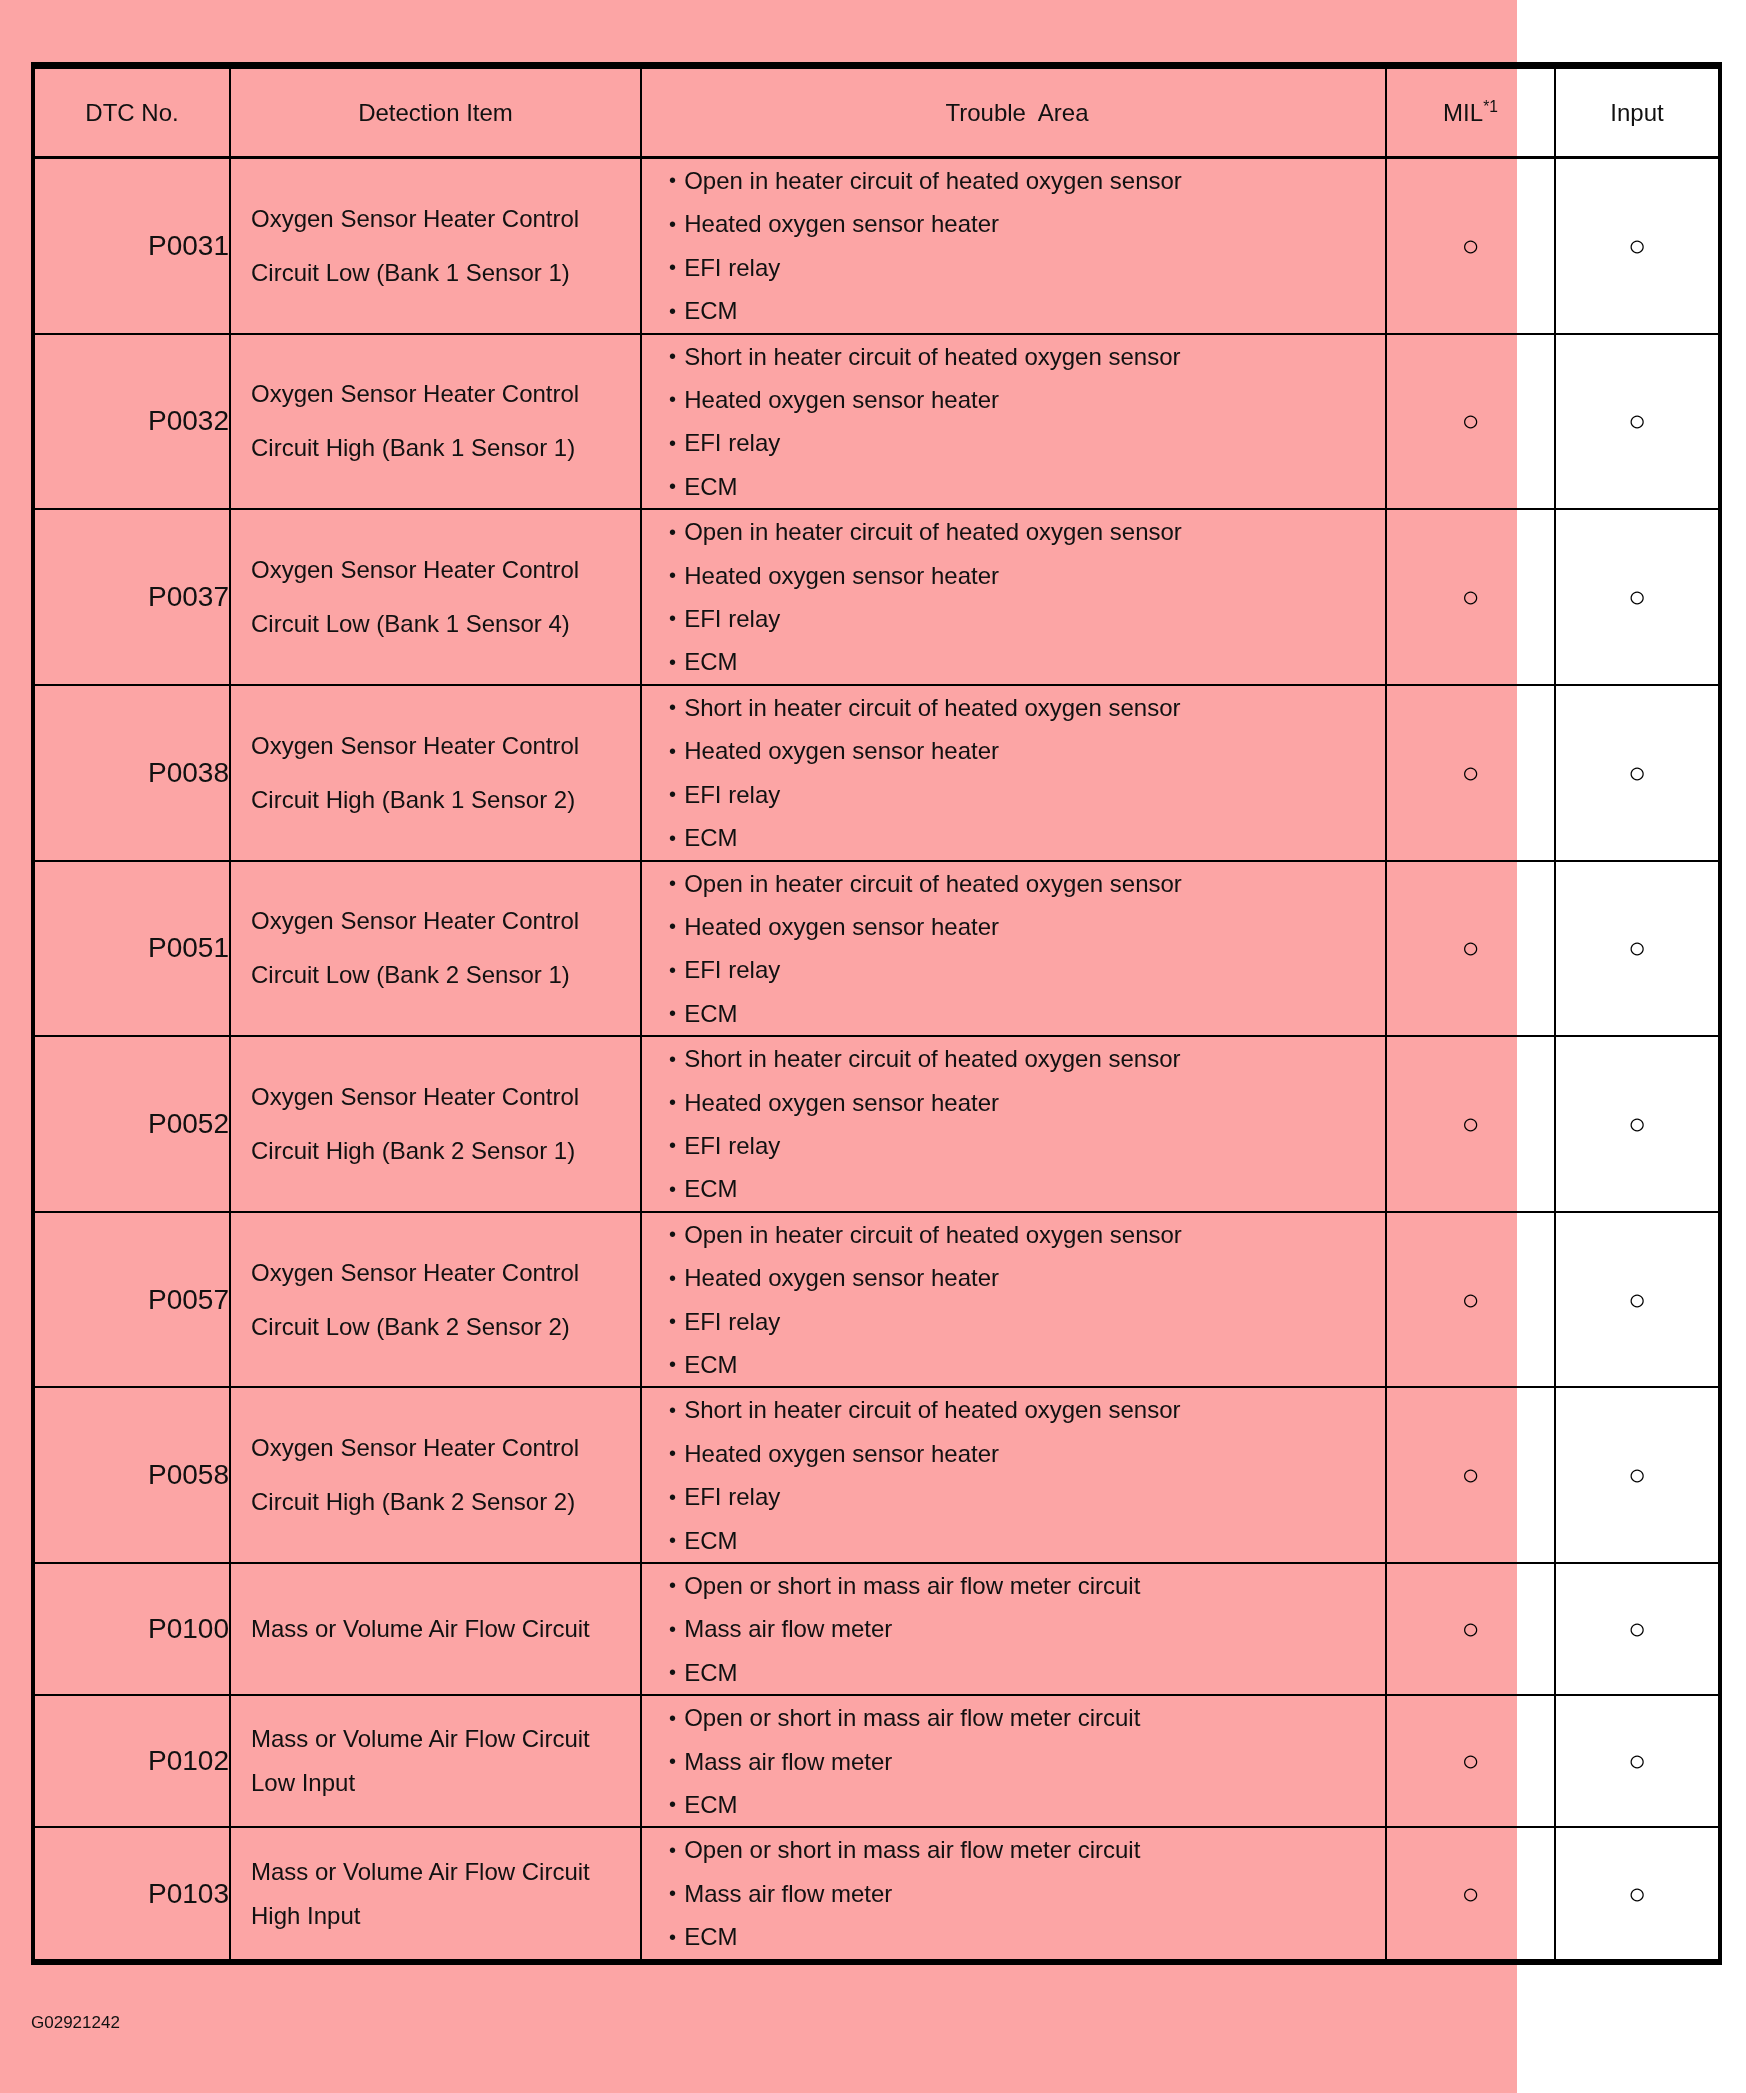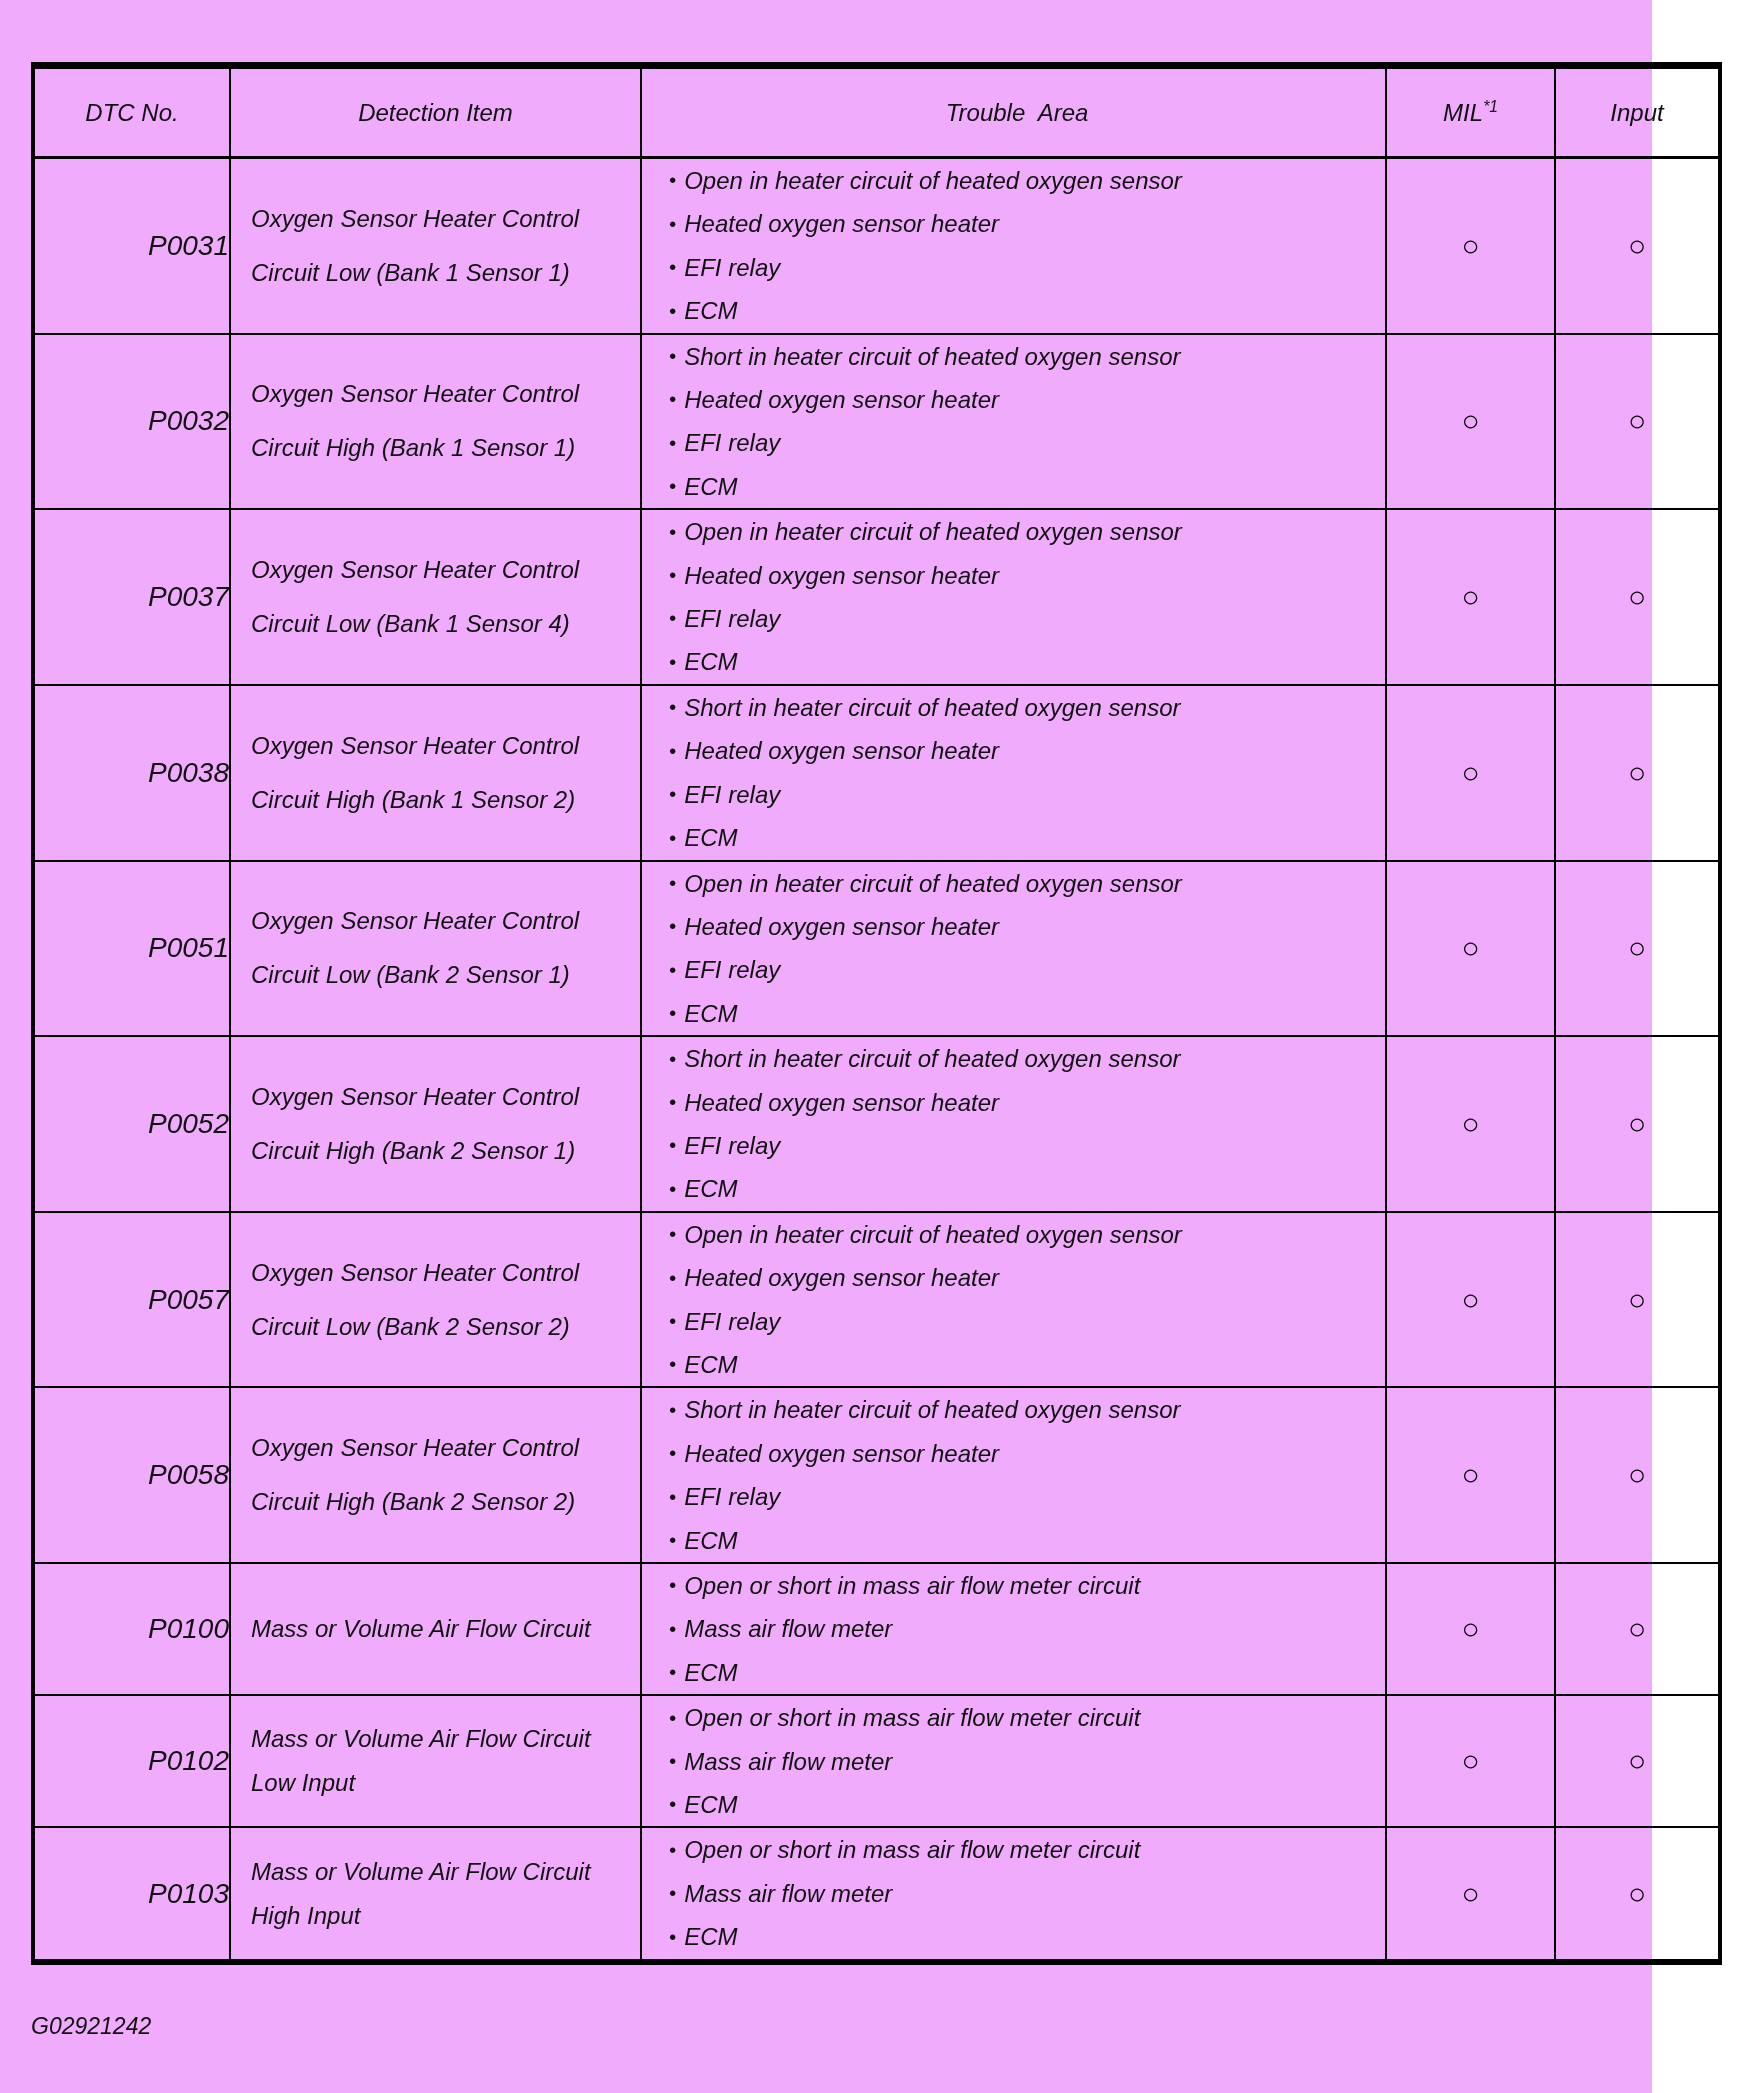--- a/index.html
+++ b/index.html
@@ -2,26 +2,25 @@
 <html style="font-size:13px"><head>
 <meta charset="utf-8">
 <style>
   html, body {
     margin: 0;
     padding: 0;
     background: #ffffff;
   }
   .page {
     position: relative;
-    width: 1652px;
+    width: 1517px;
     height: 2093px;
-    background: #f0abfc;
+    background: #fca5a5;
     font-family: "Liberation Sans", sans-serif;
     color: #111111;
-    font-style: italic;
   }
   table.dtc {
     position: absolute;
     left: 31px;
     top: 62px;
     width: 1688px;
     border-collapse: collapse;
     table-layout: fixed;
     border: 4.1px solid #000;
     border-top-width: 7.4px;
@@ -91,21 +90,21 @@
   }
   .circ {
     font-size: 30px;
     line-height: 30px;
     color: #000;
   }
   .figure-id {
     position: absolute;
     left: 31px;
     top: 2013px;
-    font-size: 23px;
+    font-size: 17px;
     color: #111;
   }
 </style>
 </head>
 <body>
 
 <div class="page">
 
   <table class="dtc">
     <colgroup>

